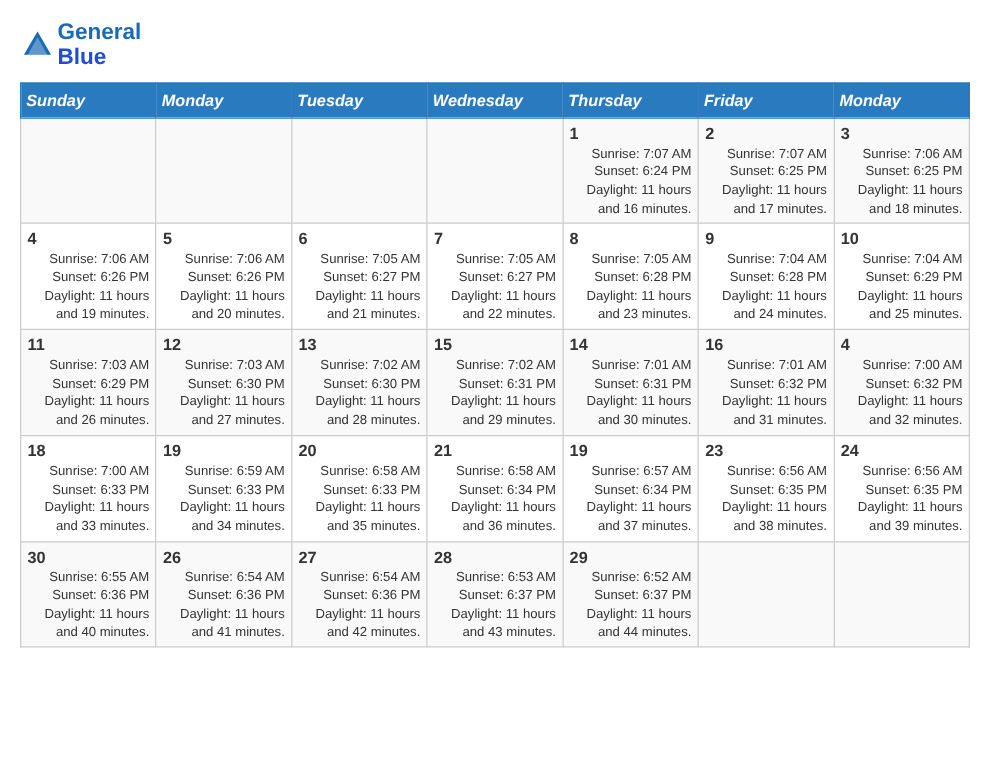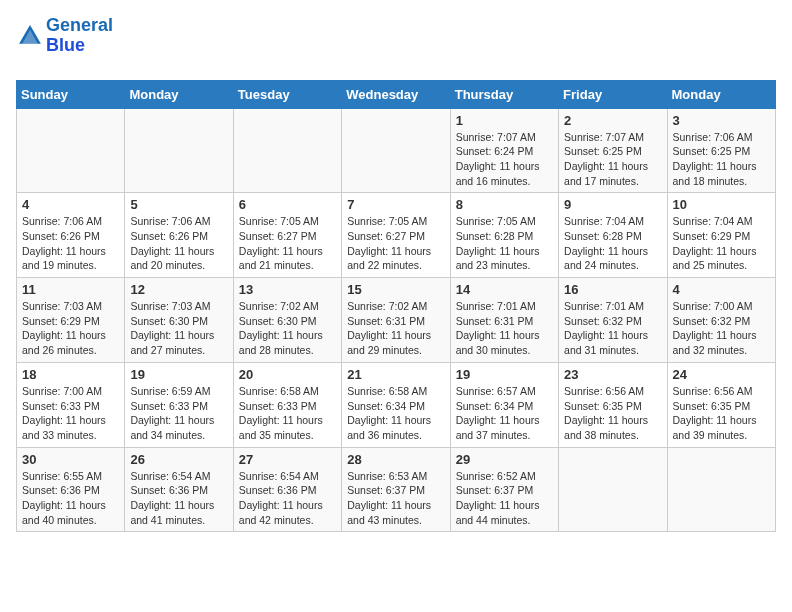--- a/index.html
+++ b/index.html
@@ -7,21 +7,21 @@
       font-family: Arial, sans-serif;
       background: #fff;
       width: 792px;
       min-height: 612px;
       padding: 16px;
     }
     .header {
       display: flex;
       align-items: flex-start;
       justify-content: space-between;
-      margin-bottom: 24px;
+      margin-bottom: 10px;
     }
     .logo {
       display: flex;
       align-items: center;
       gap: 2px;
     }
     .logo-text {
       font-size: 18px;
       font-weight: bold;
       color: #333;
@@ -52,20 +52,21 @@
       border-collapse: collapse;
       font-size: 11px;
     }
     thead tr th {
       background-color: #2a7abf;
       color: #fff;
       padding: 6px 4px;
       text-align: left;
       font-size: 13px;
       border: 1px solid #2a7abf;
+      font-style: italic;
     }
     tbody tr td {
       border: 1px solid #ccc;
       vertical-align: top;
       padding: 4px 5px;
       width: calc(100% / 7);
       height: 80px;
     }
     tbody tr:nth-child(odd) td {
       background-color: #f9f9f9;
@@ -76,20 +77,21 @@
     .day-num {
       font-size: 13px;
       font-weight: bold;
       color: #333;
       margin-bottom: 2px;
     }
     .day-info {
       color: #333;
       font-size: 10.5px;
       line-height: 1.4;
+      text-align: right;
     }
     .empty-cell {
       background: #f9f9f9;
     }
   </style>
 </head>
 <body>
 
 <div class="header">
   <div class="logo">

